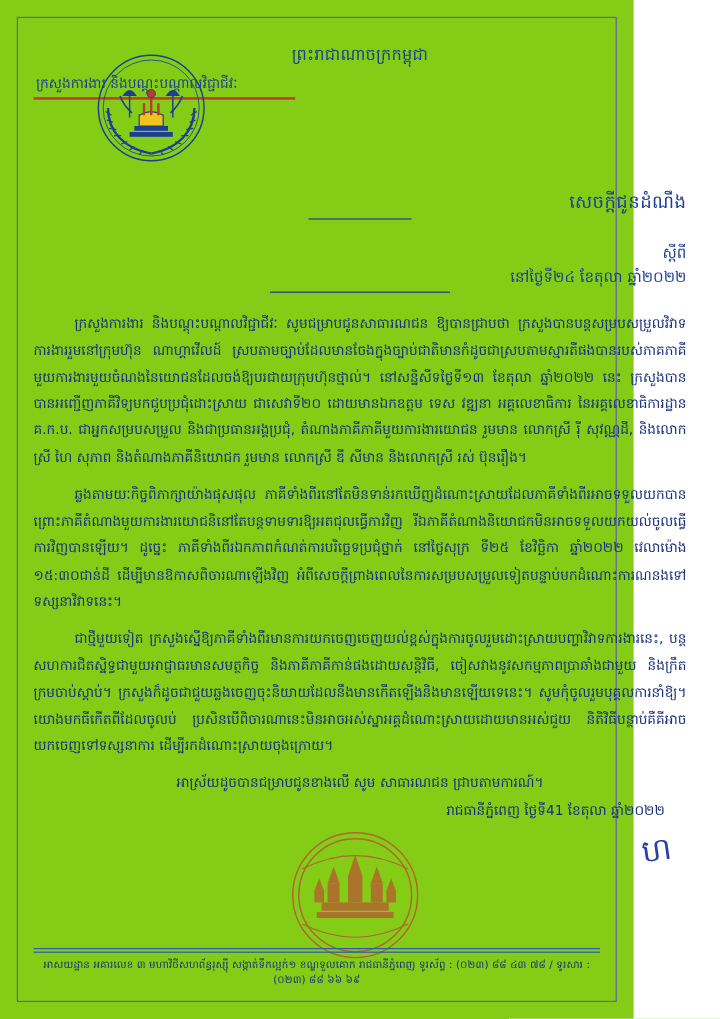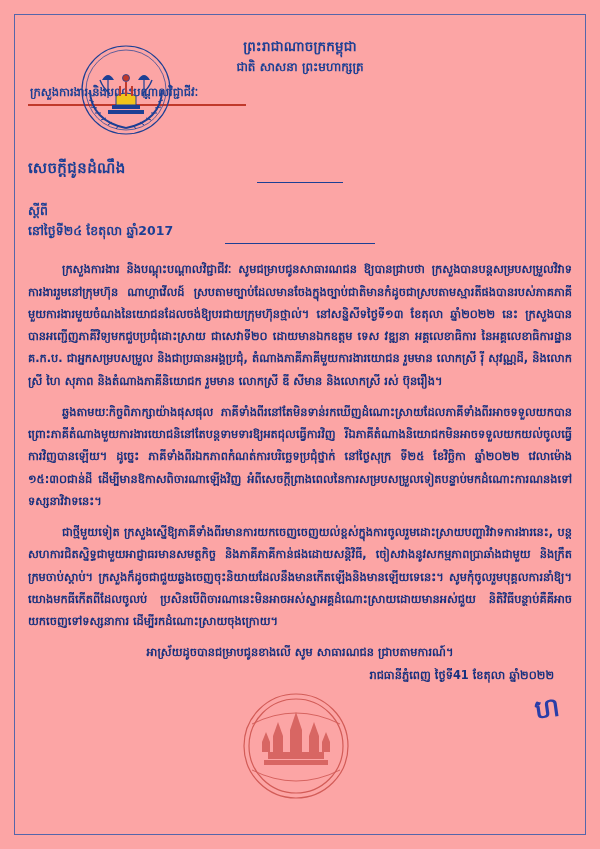--- a/index.html
+++ b/index.html
@@ -9,25 +9,24 @@
   body {
     width: 600px;
     height: 849px;
     background: #ffffff;
     font-family: "DejaVu Sans", sans-serif;
     color: #1a2a6c;
     overflow: hidden;
   }
   .page {
     position: relative;
-    width: 600px;
+    width: 528px;
     height: 849px;
     box-sizing: border-box;
-    background: #fca5a5;
-    font-weight: bold;
+    background: #84cc16;
   }
   
   .frame {
     position: absolute;
     left: 14px;
     top: 14px;
     right: 14px;
     bottom: 14px;
     border: 1px solid #5566aa;
     box-sizing: border-box;
@@ -78,21 +77,21 @@
   }
   .underline-red {
     width: 218px;
     height: 1.5px;
     background: #c0392b;
     margin-top: 2px;
   }
 
   
   .titleblock {
-    text-align: left;
+    text-align: right;
     margin-top: 16px;
     color: #1c3f94;
   }
   .titleblock .t1 {
     font-size: 15px;
     letter-spacing: 0.4px;
   }
   .t1-rule {
     width: 86px;
     height: 1.3px;
@@ -229,32 +228,31 @@
           <path d="M30 50 q-7 -6 -10 -14 M62 50 q7 -6 10 -14" stroke="#1c3f94" stroke-width="1.4" fill="none"></path>
 
           <path d="M22 36 q6 -10 12 0 Z" fill="#1c3f94"></path>
           <path d="M58 36 q6 -10 12 0 Z" fill="#1c3f94"></path>
           <path d="M28 36 L28 54 M64 36 L64 54" stroke="#1c3f94" stroke-width="1.2"></path>
         </svg>
       </div>
 
       <div class="royal-lines">
         <div class="l1">ព្រះរាជាណាចក្រកម្ពុជា</div>
-        <div class="l2">ជាតិ សាសនា ព្រះមហាក្សត្រ</div>
       </div>
 
       <div class="ministry">ក្រសួងការងារ និងបណ្ដុះបណ្ដាលវិជ្ជាជីវៈ</div>
       <div class="underline-red"></div>
     </div>
 
     <div class="titleblock">
       <div class="t1">សេចក្ដីជូនដំណឹង</div>
       <div class="t1-rule"></div>
       <div class="t2">ស្ដីពី</div>
-      <div class="t4">នៅថ្ងៃទី២៤ ខែតុលា ឆ្នាំ2017</div>
+      <div class="t4">នៅថ្ងៃទី២៤ ខែតុលា ឆ្នាំ២០២២</div>
       <div class="t4-rule"></div>
     </div>
 
     <div class="body-text">
       <div class="para">ក្រសួងការងារ និងបណ្ដុះបណ្ដាលវិជ្ជាជីវៈ សូមជម្រាបជូនសាធារណជន ឱ្យបានជ្រាបថា ក្រសួងបានបន្តសម្របសម្រួលវិវាទការងាររួមនៅក្រុមហ៊ុន ណាហ្គាវើលដ៍ ស្របតាមច្បាប់ដែលមានចែងក្នុងច្បាប់ជាតិមានកំដូចជាស្របតាមស្មារតីផងបានរបស់ភាគភាគីមួយការងារមួយចំណងនៃយោជនដែលចង់ឱ្យបរជាយក្រុមហ៊ុនថ្មាល់។ នៅសន្និសីទថ្ងៃទី១៣ ខែតុលា ឆ្នាំ២០២២ នេះ ក្រសួងបានបានអញ្ជើញភាគីវិទ្យមកជួបប្រជុំដោះស្រាយ ជាសេវាទី២០ ដោយមានឯកឧត្ដម ទេស វឌ្ឍនា អគ្គលេខាធិការ នៃអគ្គលេខាធិការដ្ឋាន គ.ក.ប. ជាអ្នកសម្របសម្រួល និងជាប្រធានអង្គប្រជុំ, តំណាងភាគីភាគីមួយការងារយោជន រួមមាន លោកស្រី រ៉ី សុវណ្ណដី, និងលោកស្រី ហៃ សុភាព និងតំណាងភាគីនិយោជក រួមមាន លោកស្រី ឌី សីមាន និងលោកស្រី រស់ ប៊ុនរឿង។</div>
       <div class="para">ឆ្លងតាមយៈកិច្ចពិភាក្សាយ៉ាងផុសផុល ភាគីទាំងពីរនៅតែមិនទាន់រកឃើញដំណោះស្រាយដែលភាគីទាំងពីរអាចទទួលយកបាន ព្រោះភាគីតំណាងមួយការងារយោជនិនៅតែបន្តទាមទារឱ្យអតជុលធ្វើការវិញ រីឯភាគីតំណាងនិយោជកមិនអាចទទួលយកយល់ចូលធ្វើការវិញបានឡើយ។ ដូច្នេះ ភាគីទាំងពីរឯកភាពកំណត់ការបរិច្ឆេទប្រជុំថ្នាក់ នៅថ្ងៃសុក្រ ទី២៥ ខែវិច្ឆិកា ឆ្នាំ២០២២ វេលាម៉ោង ១៥:៣០ជាន់ដី ដើម្បីមានឱកាសពិចារណាឡើងវិញ អំពីសេចក្ដីព្រាងពេលនៃការសម្របសម្រួលទៀតបន្ទាប់មកដំណោះការណនងទៅទស្សនាវិវាទនេះ។</div>
       <div class="para">ជាថ្មីមួយទៀត ក្រសួងស្នើឱ្យភាគីទាំងពីរមានការយកចេញចេញយល់ខ្ពស់ក្នុងការចូលរួមដោះស្រាយបញ្ហាវិវាទការងារនេះ, បន្តសហការជិតស្និទ្ធជាមួយអាជ្ញាធរមានសមត្ថកិច្ច និងភាគីភាគីកាន់ផងដោយសន្ដិវិធី, ចៀសវាងនូវសកម្មភាពប្រាឆាំងជាមួយ និងក្រឹតក្រមចាប់ស្ដាប់។ ក្រសួងក៏ដូចជាជួយឆ្លងចេញចុះនិយាយដែលនឹងមានកើតឡើងនិងមានឡើយទេនេះ។ សូមកុំចូលរួមបុគ្គលការនាំឱ្យ។ យោងមកធីកើតពីដែលចូលប់ ប្រសិនបើពិចារណានេះមិនអាចអស់ស្នាអគ្គដំណោះស្រាយដោយមានអស់ជួយ និតិវិធីបន្ថាប់គឺគីអាចយកចេញទៅទស្សនាការ ដើម្បីរកដំណោះស្រាយចុងក្រោយ។</div>
       <div class="closing">អាស្រ័យដូចបានជម្រាបជូនខាងលើ សូម សាធារណជន ជ្រាបតាមការណ៍។</div>
     </div>
 
@@ -288,13 +286,18 @@
             <path d="M36 80 q44 22 88 0"></path>
             <path d="M36 34 q44 -22 88 0"></path>
           </g>
         </svg>
       </div>
       <div class="sig-mark">ហ</div>
     </div>
 
   </div>
 
+  <div class="footer">
+    <div class="footer-rule"></div>
+    <div class="footer-rule2"></div>
+    <div class="footer-text">អាសយដ្ឋាន អគារលេខ ៣ មហាវិថីសហព័ន្ធរុស្ស៊ី សង្កាត់ទឹកល្អក់១ ខណ្ឌទួលគោក រាជធានីភ្នំពេញ  ទូរស័ព្ទ : (០២៣) ៨៨ ៤៣ ៧៨ / ទូរសារ : (០២៣) ៨៨ ៦៦ ៦៩</div>
+  </div>
 </div>
 
 </body></html>

